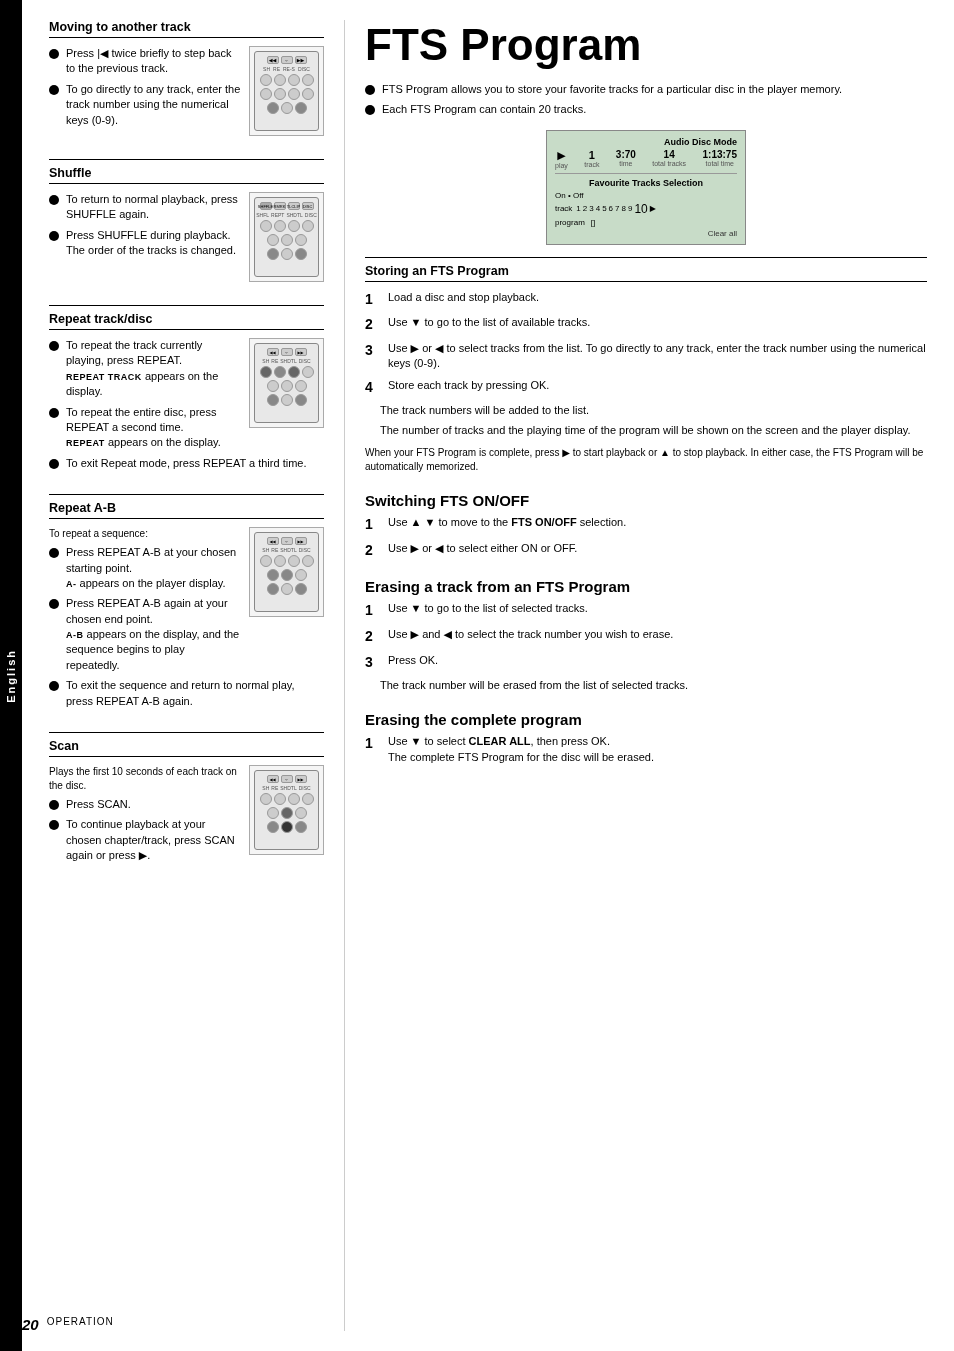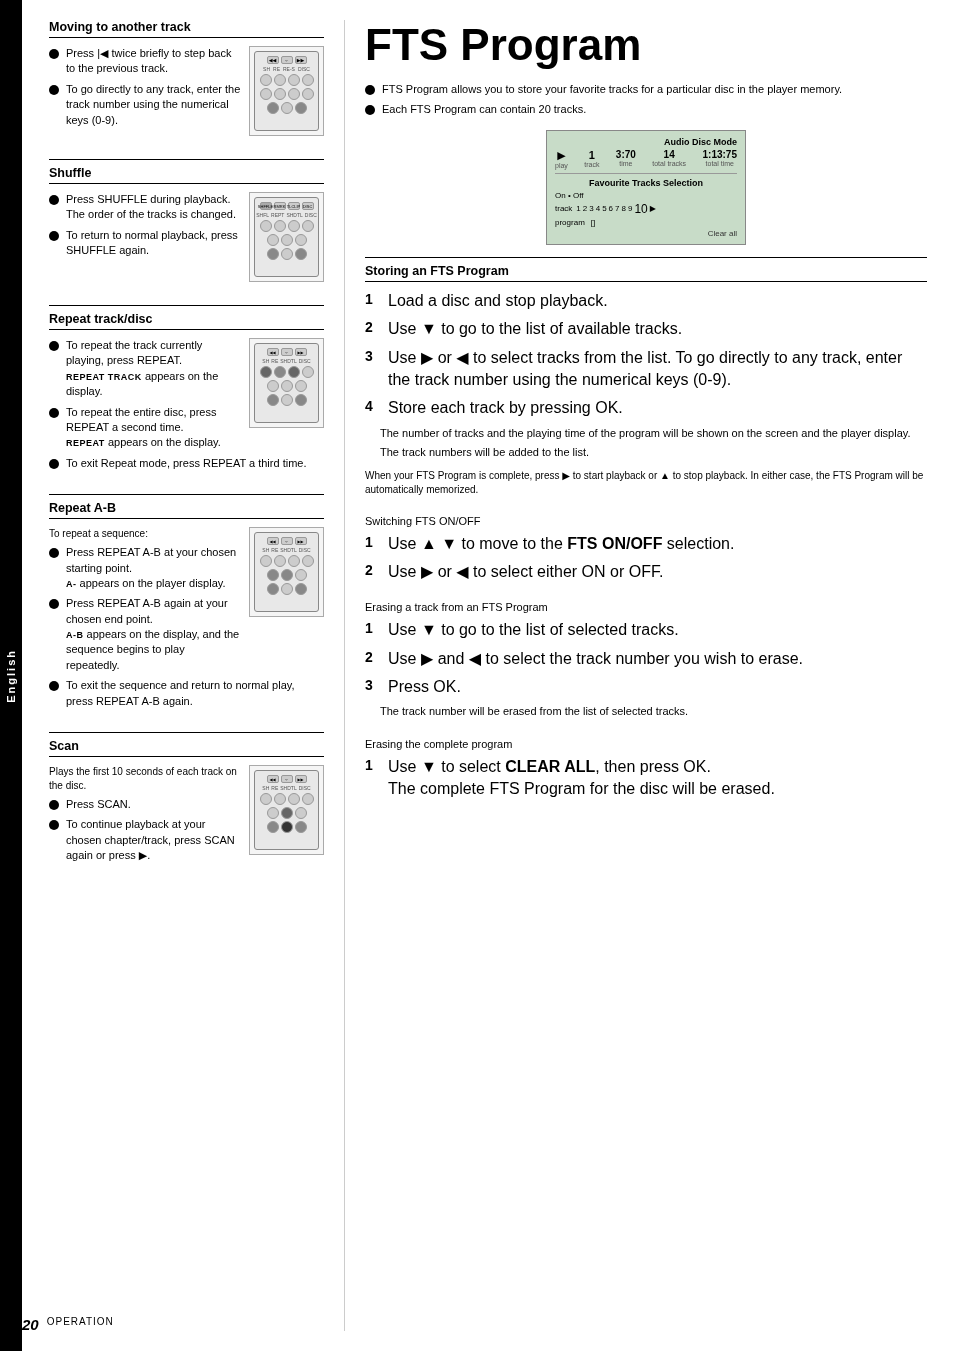--- a/index.html
+++ b/index.html
@@ -95,21 +95,21 @@
     }
     .numbered-num {
       font-size: 14px;
       font-weight: bold;
       width: 18px;
       flex-shrink: 0;
       margin-right: 5px;
     }
     .numbered-text {
       flex: 1;
-      font-size: 16px;
+      font-size: 11px;
       line-height: 1.4;
     }
     .indent-text {
       padding-left: 15px;
       font-size: 11px;
       line-height: 1.4;
       margin-bottom: 4px;
     }
     .bold-small {
       font-size: 9px;
@@ -162,22 +162,22 @@
       justify-content: center;
     }
     .remote-btn-round {
       width: 12px;
       height: 12px;
       background: #ccc;
       border-radius: 50%;
       border: 0.5px solid #999;
     }
     .sub-section-title {
-      font-size: 11px;
-      font-weight: normal;
+      font-size: 15px;
+      font-weight: bold;
       margin-top: 14px;
       margin-bottom: 6px;
     }
     
     .page-bottom {
       position: absolute;
       bottom: 18px;
       left: 22px;
       font-size: 10px;
       display: flex;
@@ -305,28 +305,28 @@
               </div>
               <div class="remote-row">
                 <div class="remote-btn-round" style="background:#888"></div>
                 <div class="remote-btn-round"></div>
                 <div class="remote-btn-round" style="background:#888"></div>
               </div>
             </div>
           </div>
           <div class="bullet-item">
             <div class="bullet-dot"></div>
+            <div class="bullet-text">To return to normal playback, press SHUFFLE again.</div>
+          </div>
+          <div class="bullet-item">
+            <div class="bullet-dot"></div>
             <div class="bullet-text">
               Press SHUFFLE during playback.<br>
               <span>The order of the tracks is changed.</span>
             </div>
-          </div>
-          <div class="bullet-item">
-            <div class="bullet-dot"></div>
-            <div class="bullet-text">To return to normal playback, press SHUFFLE again.</div>
           </div>
         </div>
       </div>
 
       <div class="section">
         <hr class="divider-line">
         <div class="section-title">Repeat track/disc</div>
         <div class="section-with-image clearfix">
           <div class="remote-img">
             <div class="remote-inner">
@@ -561,22 +561,22 @@
           <div class="numbered-text">Use ▼ to go to the list of available tracks.</div>
         </div>
         <div class="numbered-item">
           <div class="numbered-num">3</div>
           <div class="numbered-text">Use ▶ or ◀ to select tracks from the list. To go directly to any track, enter the track number using the numerical keys (0-9).</div>
         </div>
         <div class="numbered-item">
           <div class="numbered-num">4</div>
           <div class="numbered-text">Store each track by pressing OK.</div>
         </div>
+        <div class="indent-text">The track numbers will be added to the list.</div>
         <div class="indent-text">The number of tracks and the playing time of the program will be shown on the screen and the player display.</div>
-        <div class="indent-text">The track numbers will be added to the list.</div>
         <p style="margin-top:8px;">When your FTS Program is complete, press ▶ to start playback or ▲ to stop playback. In either case, the FTS Program will be automatically memorized.</p>
       </div>
 
       <div class="section">
         <div class="sub-section-title">Switching FTS ON/OFF</div>
         <div class="numbered-item">
           <div class="numbered-num">1</div>
           <div class="numbered-text">Use ▲ ▼ to move to the <span class="bold-inline">FTS ON/OFF</span> selection.</div>
         </div>
         <div class="numbered-item">

